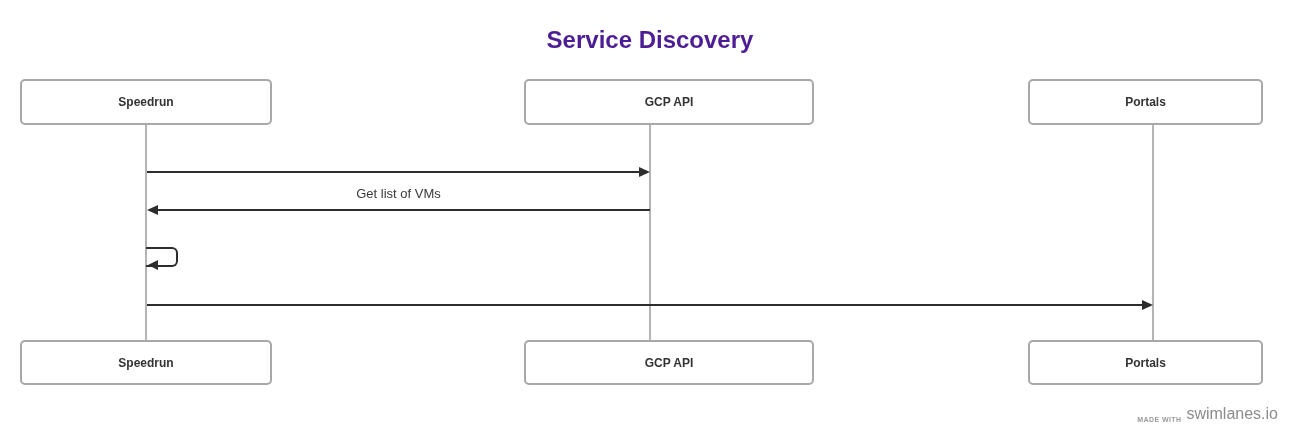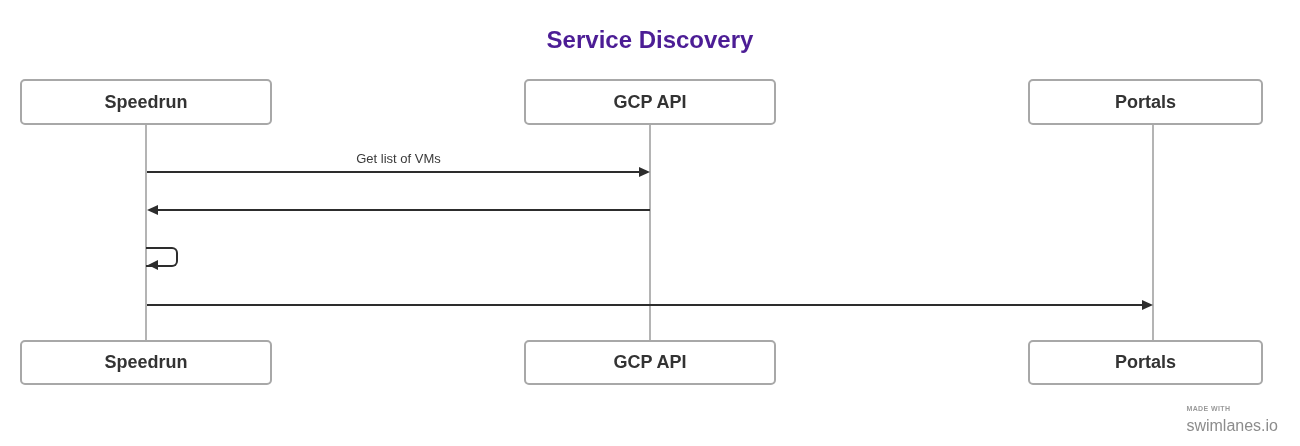--- a/index.html
+++ b/index.html
@@ -26,48 +26,49 @@
   }
   .actor-box {
     position: absolute;
     height: 46px;
     background: #ffffff;
     border: 2px solid #a8a8a8;
     border-radius: 5px;
     display: flex;
     align-items: center;
     justify-content: center;
-    font-size: 18px;
+    font-size: 12px;
     font-weight: 700;
     color: #333333;
     z-index: 3;
   }
   .actor-top { top: 79px; }
   .actor-bottom { top: 340px; height: 45px; }
   .pos-a1 { left: 20px;   width: 252px; }
-  .pos-a2 { left: 524px;  width: 252px; align-items: center; }
+  .pos-a2 { left: 524px;  width: 290px; align-items: center; }
   .pos-a3 { left: 1028px; width: 235px; }
   .lifeline {
     position: absolute;
     top: 125px;
     height: 215px;
     width: 2px;
     background: #b4b4b4;
     z-index: 1;
   }
   .ll-1 { left: 145px; }
   .ll-2 { left: 649px; }
   .ll-3 { left: 1152px; }
   .msg-label {
     position: absolute;
     font-size: 13px;
     color: #3a3a3a;
     text-align: center;
     z-index: 2;
     white-space: nowrap;
+    margin-top: 35px;
   }
   .msg-line {
     position: absolute;
     height: 2px;
     background: #2d2d2d;
     z-index: 2;
   }
   .arrowhead {
     position: absolute;
     width: 0;
@@ -87,24 +88,23 @@
     border: 2px solid #2d2d2d;
     border-left: none;
     border-radius: 0 6px 6px 0;
     z-index: 2;
   }
   .footer {
     position: absolute;
     top: 405px;
     right: 22px;
     display: flex;
-    align-items: flex-start;
+    align-items: flex-end;
     gap: 5px;
     z-index: 2;
-    flex-direction: column;
   }
   .made-with {
     font-size: 7px;
     font-weight: 700;
     letter-spacing: 0.4px;
     color: #9a9a9a;
   }
   .brand {
     font-size: 16px;
     color: #8c8c8c;

